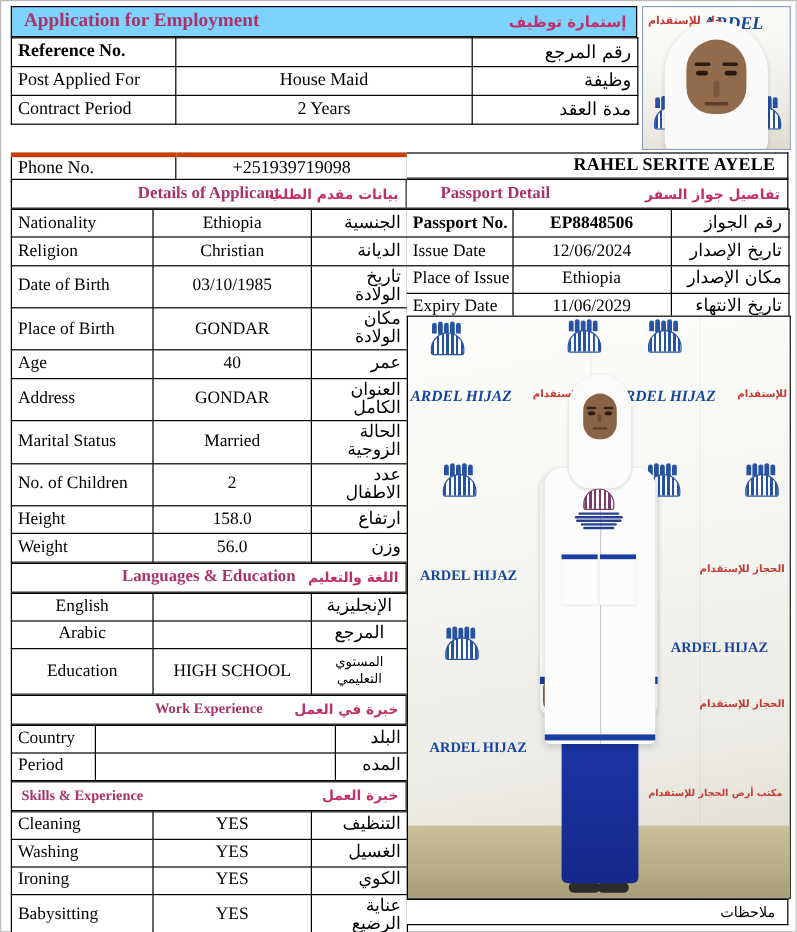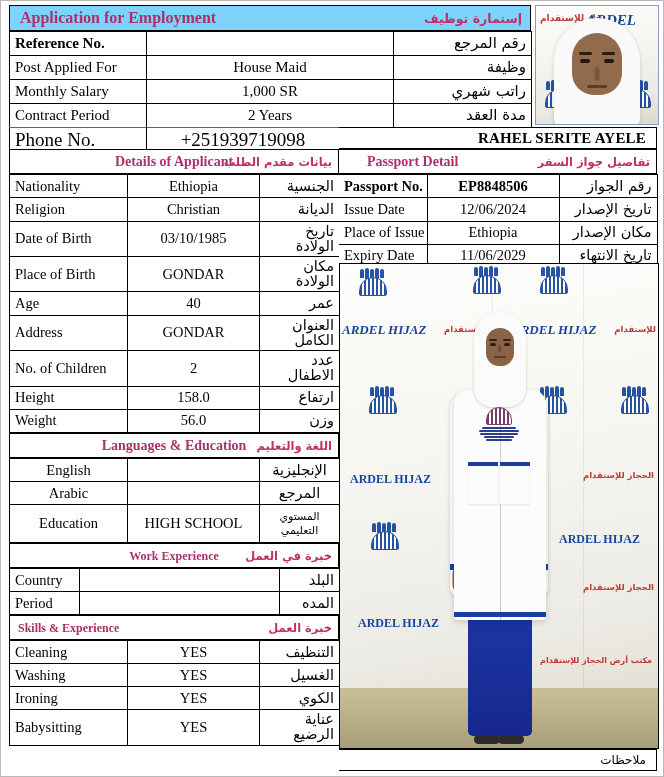--- a/index.html
+++ b/index.html
@@ -73,21 +73,21 @@
   #toptable{position:absolute;left:8px;top:30px;width:522px;}
   #toptable td:nth-child(1){width:137px;}
   #toptable td:nth-child(2){width:247px;}
   #toptable td:nth-child(3){width:138px;}
   #toptable td{height:24px;font-size:15px;}
 
   
   #phonerow{position:absolute;left:8px;top:126px;width:330px;}
   #phonerow td:nth-child(1){width:137px;}
   #phonerow td:nth-child(2){width:193px;}
-  #phonerow td{height:22px;font-size:19px;border-top:1px solid #c2410c;}
+  #phonerow td{height:22px;font-size:15px;border-top:4px solid #c2410c;}
 
   
   #namebar{
     position:absolute;left:338px;top:126px;width:318px;height:22px;
     border:1px solid #000;border-left:none;box-sizing:border-box;background:#fff;
   }
   #namebar span{
     position:absolute;right:10px;top:50%;transform:translateY(-50%);
     font-weight:bold;font-size:15px;letter-spacing:.2px;
   }
@@ -226,25 +226,20 @@
         <td class="en-label bold">Reference No.</td>
         <td class="val"></td>
         <td class="ar">رقم المرجع</td>
       </tr>
       <tr>
         <td class="en-label">Post Applied For</td>
         <td class="val">House Maid</td>
         <td class="ar">وظيفة</td>
       </tr>
       <tr>
-        <td class="en-label">Monthly Salary</td>
-        <td class="val">1,000 SR</td>
-        <td class="ar">راتب شهري</td>
-      </tr>
-      <tr>
         <td class="en-label">Contract Period</td>
         <td class="val">2 Years</td>
         <td class="ar">مدة العقد</td>
       </tr>
     </tbody>
   </table>
 
   <table id="phonerow" class="tbl">
     <tbody>
       <tr>
@@ -289,20 +284,25 @@
         </tr>
         <tr>
           <td class="en-label c1">Age</td>
           <td class="val c2">40</td>
           <td class="ar c3">عمر</td>
         </tr>
         <tr>
           <td class="en-label c1">Address</td>
           <td class="val c2">GONDAR</td>
           <td class="ar c3">العنوان الكامل</td>
+        </tr>
+        <tr>
+          <td class="en-label c1">Marital Status</td>
+          <td class="val c2">Married</td>
+          <td class="ar c3">الحالة الزوجية</td>
         </tr>
         <tr>
           <td class="en-label c1">No. of Children</td>
           <td class="val c2">2</td>
           <td class="ar c3">عدد الاطفال</td>
         </tr>
         <tr>
           <td class="en-label c1">Height</td>
           <td class="val c2">158.0</td>
           <td class="ar c3">ارتفاع</td>

